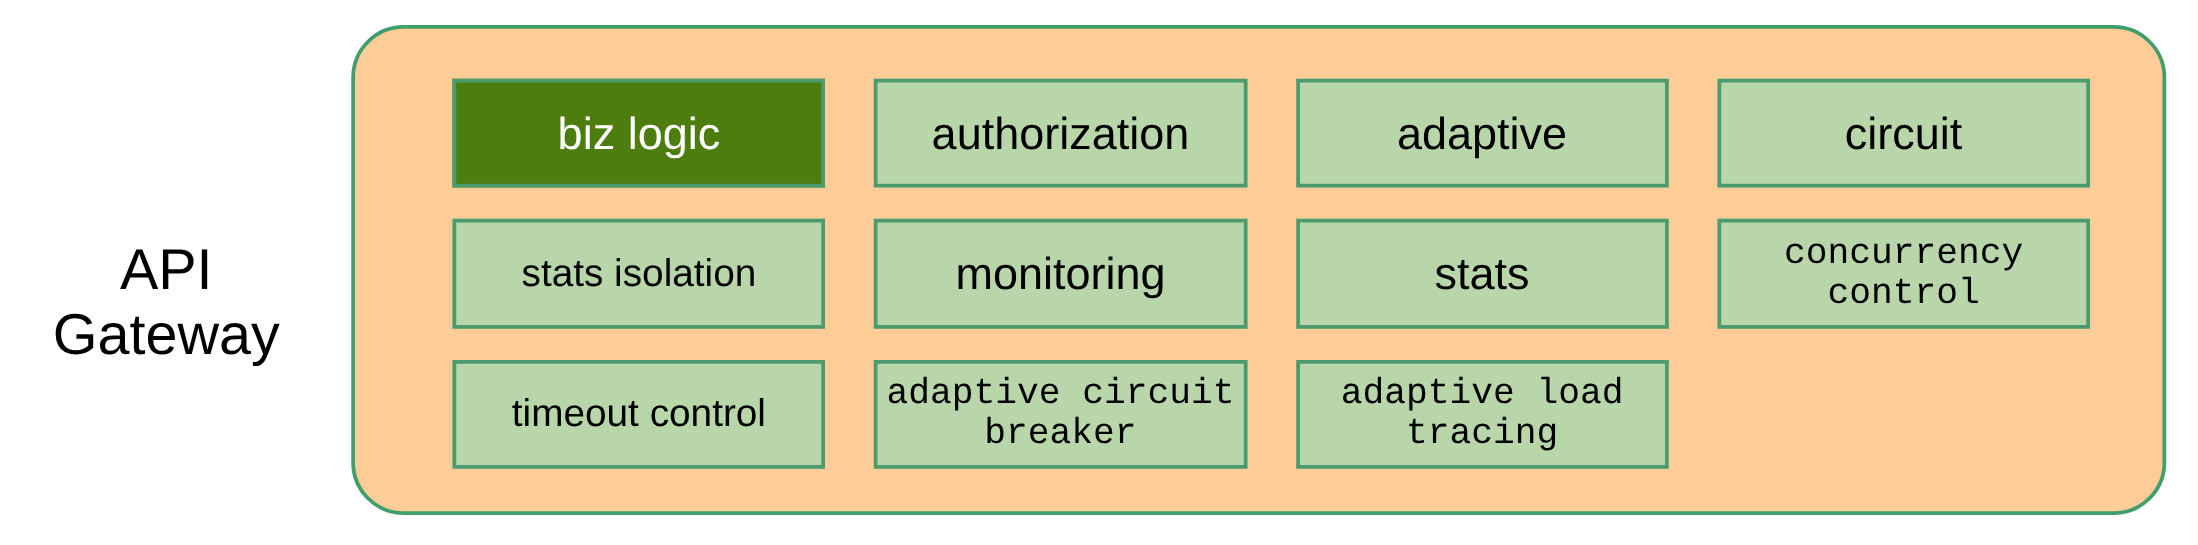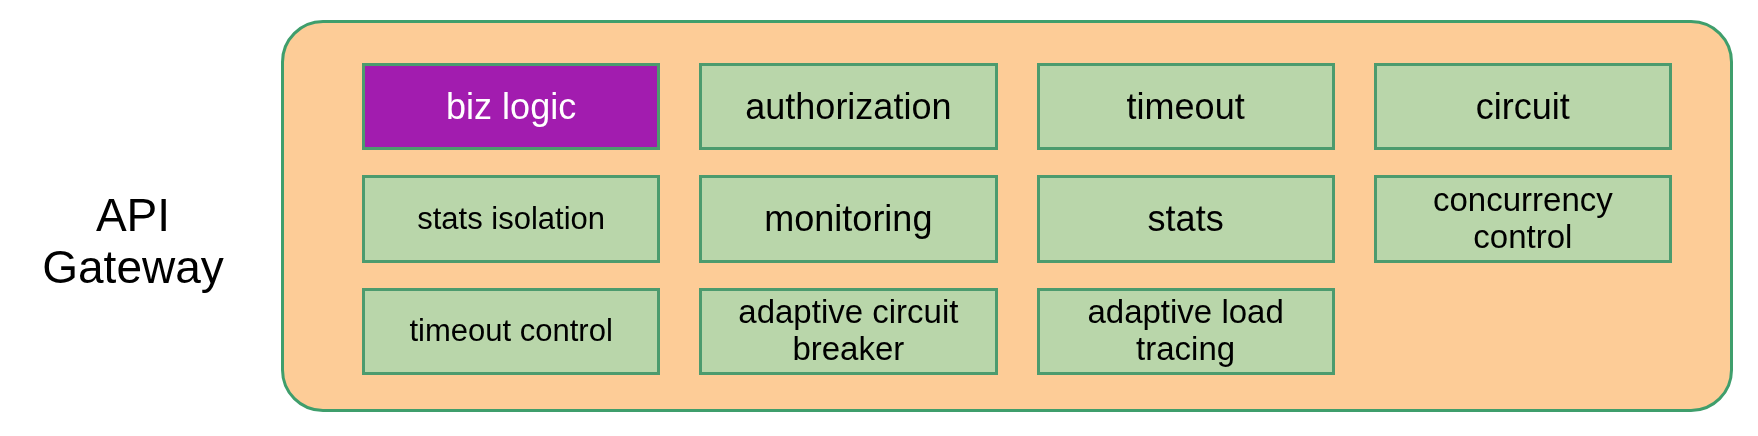--- a/index.html
+++ b/index.html
@@ -74,43 +74,43 @@
     text-align: center;
     color: #000000;
     font-size: 34px;
     line-height: 1.12;
     padding: 2px 6px;
     white-space: pre-line;
     overflow: hidden;
   }
 
   .cap-box.size-lg  { font-size: 36px; }
-  .cap-box.size-md  { font-size: 33px; }
+  .cap-box.size-md  { font-size: 29px; font-family: Liberation Mono, monospace; }
   .cap-box.size-sm  { font-size: 31px; }
 
   .cap-box.highlight {
-    background: #a21caf;
+    background: #4d7c0f;
     color: #ffffff;
     border-color: #4c9b6e;
   }
 </style>
 </head>
 <body>
 
 <div id="canvas">
 
   <div id="gateway-label">API
 Gateway</div>
 
   <div id="gateway-container">
 
     <div id="capability-grid">
         <div class="cap-box size-lg highlight">biz logic</div>
         <div class="cap-box size-lg">authorization</div>
-        <div class="cap-box size-lg">timeout</div>
+        <div class="cap-box size-lg">adaptive</div>
         <div class="cap-box size-lg">circuit</div>
         <div class="cap-box size-sm">stats isolation</div>
         <div class="cap-box size-lg">monitoring</div>
         <div class="cap-box size-lg">stats</div>
         <div class="cap-box size-md">concurrency
 control</div>
         <div class="cap-box size-sm">timeout control</div>
         <div class="cap-box size-md">adaptive circuit
 breaker</div>
         <div class="cap-box size-md">adaptive load

